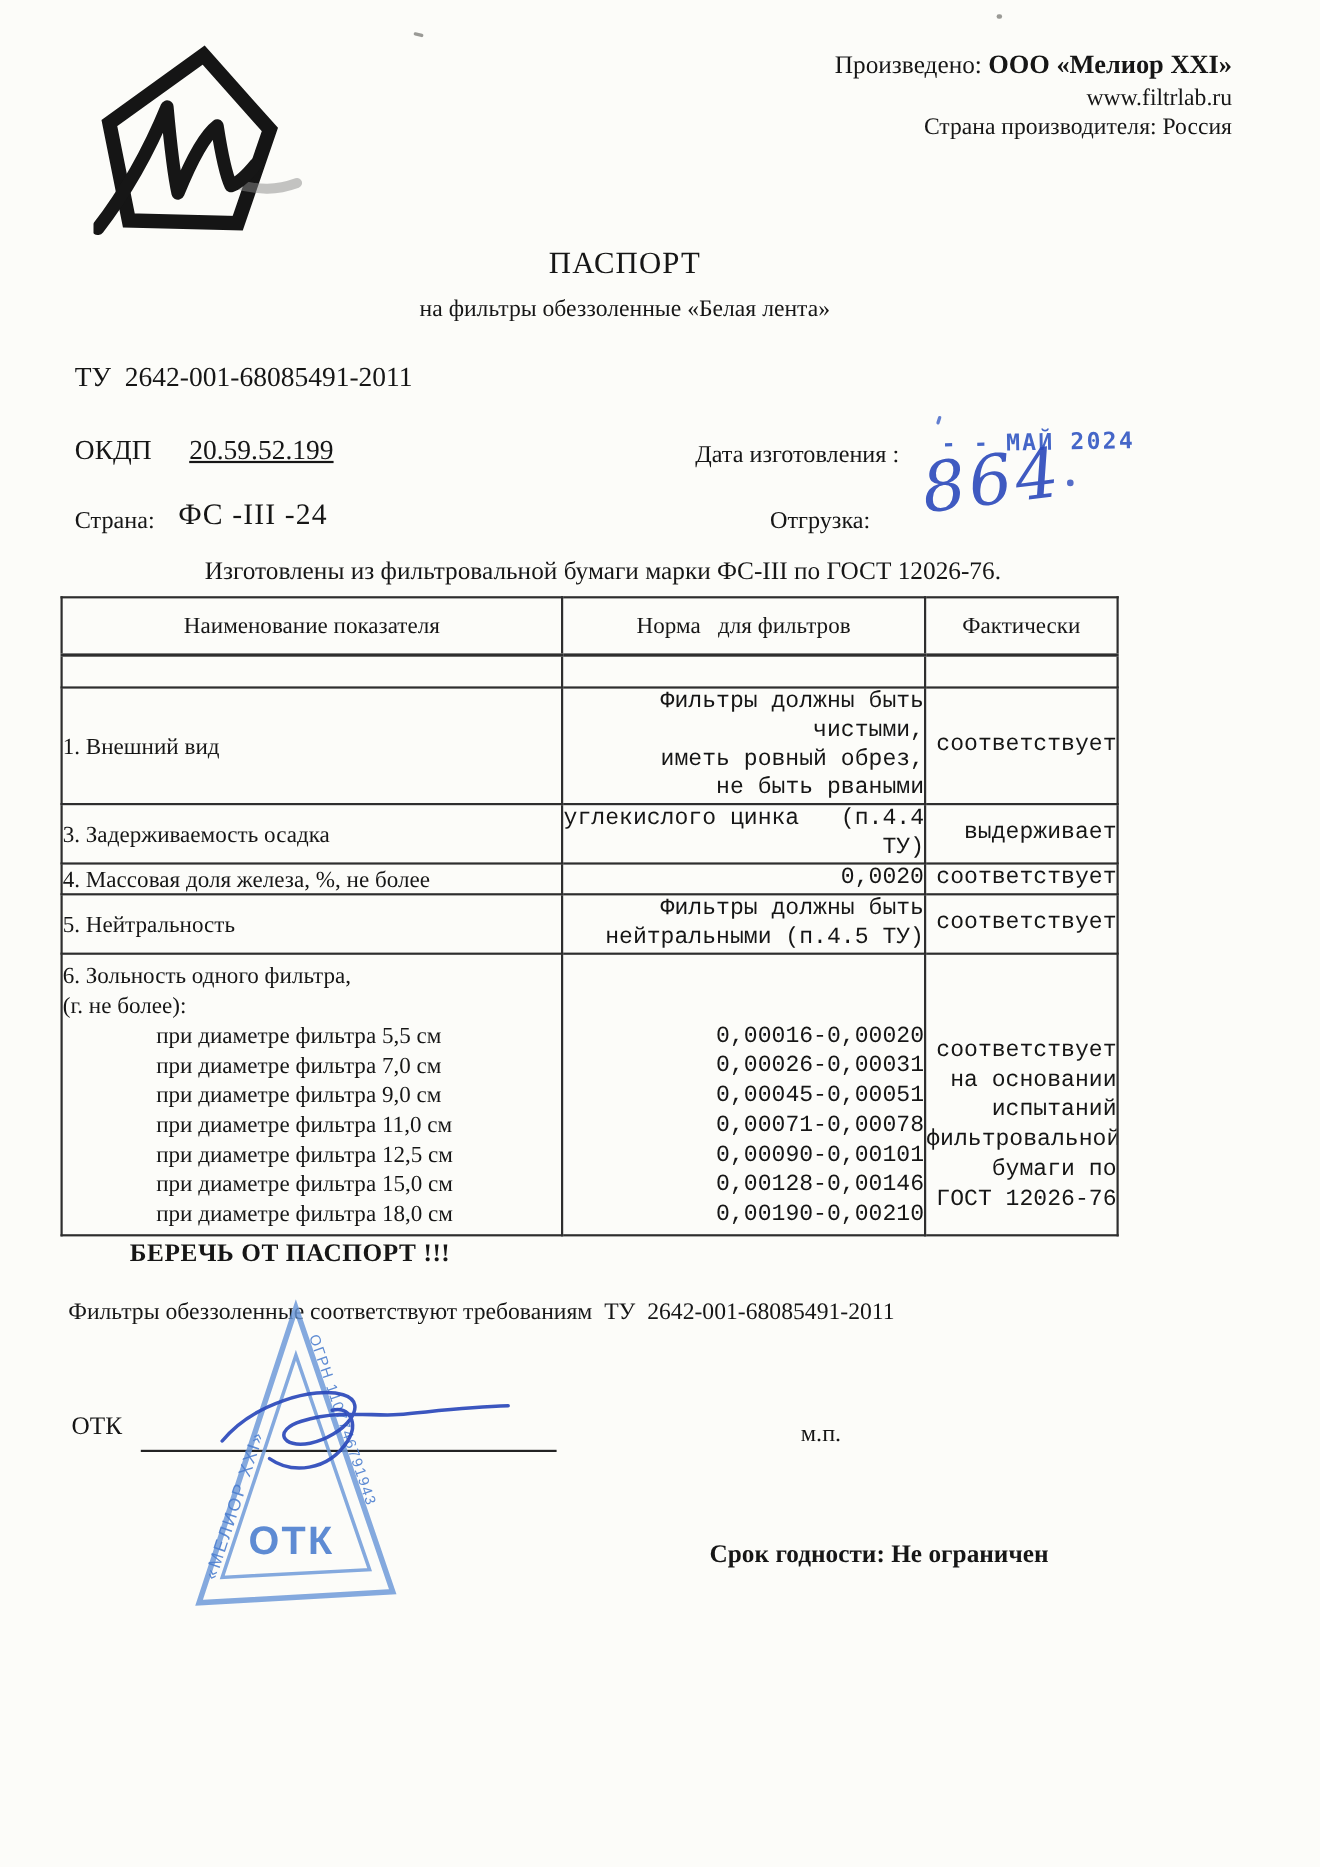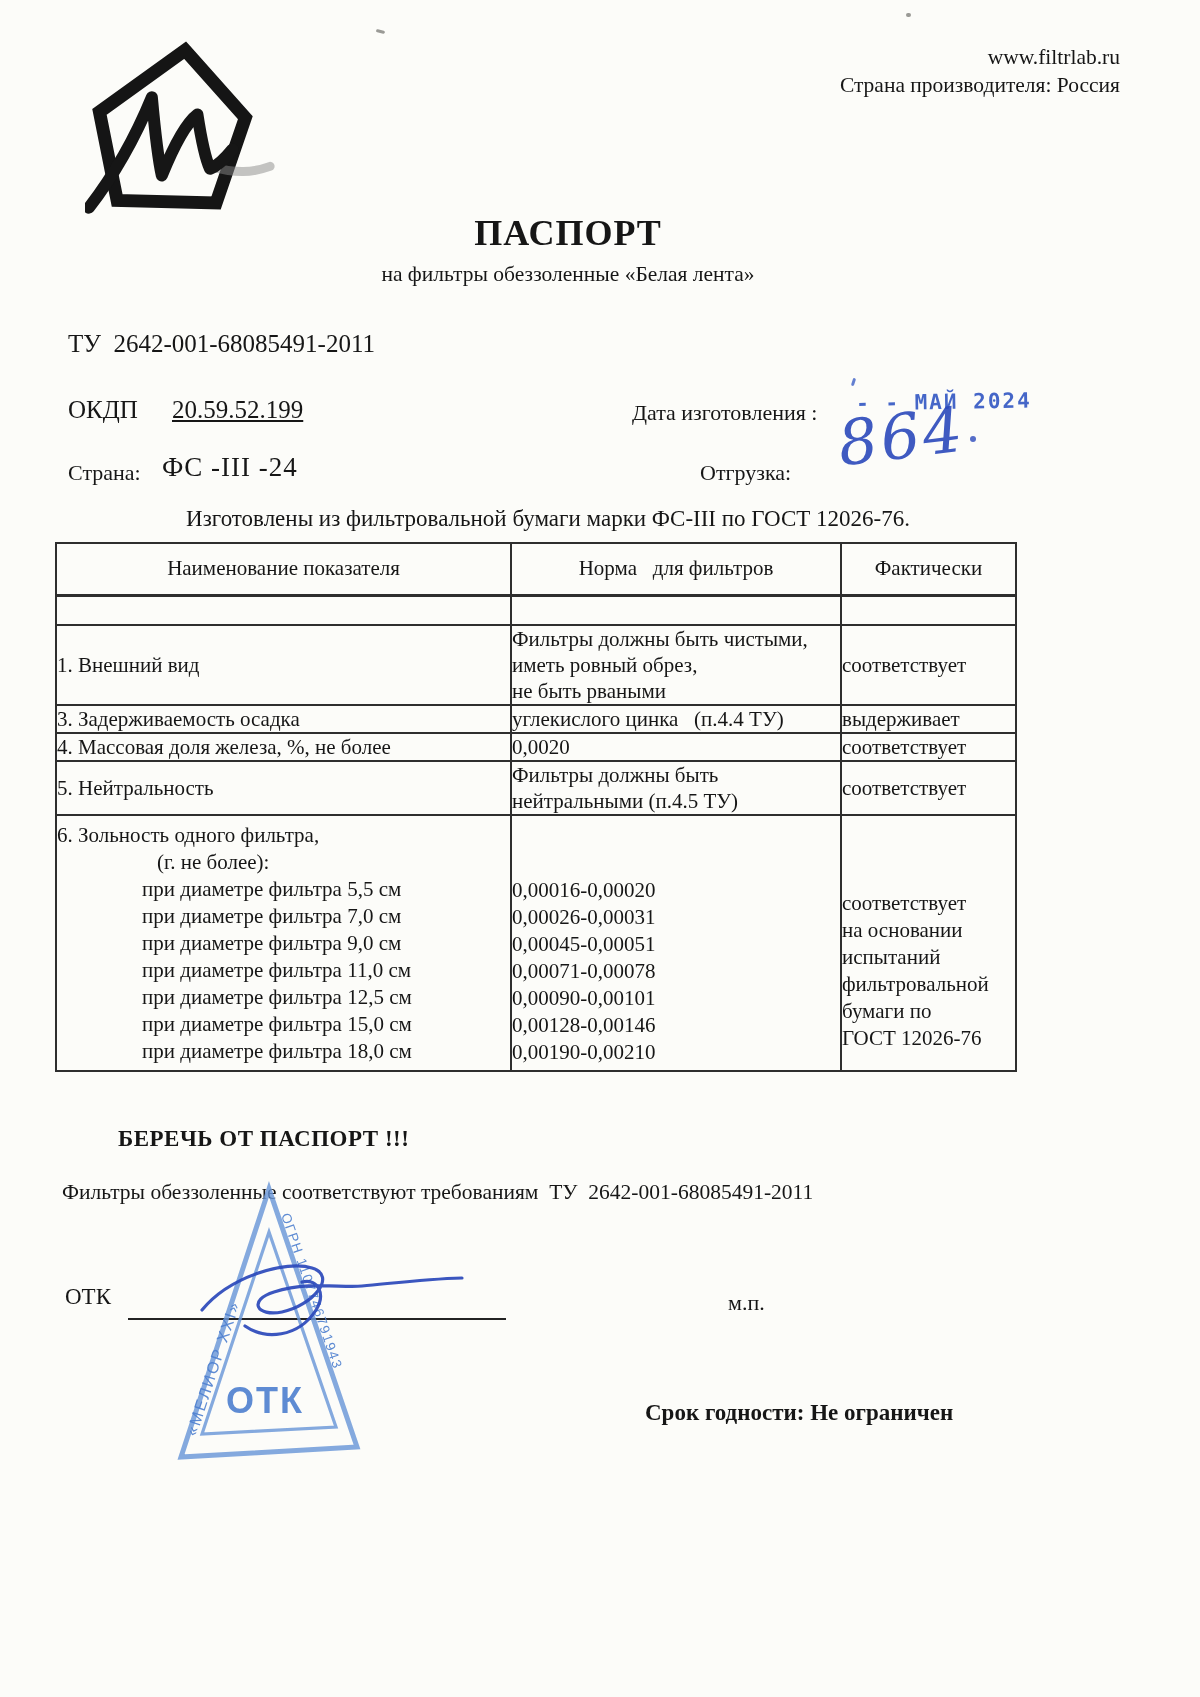--- a/index.html
+++ b/index.html
@@ -4,39 +4,39 @@
 <style>
   html,body{margin:0;padding:0;background:#e8e8e6;}
   .page{position:relative;width:1200px;height:1697px;background:#fcfcf9;margin:0 auto;
         font-family:"Liberation Serif",serif;color:#161616;overflow:hidden;}
   .abs{position:absolute;}
   .producer-block{text-align:right;line-height:1.28;}
   .producer-line1{font-size:23px;}
   .producer-line1 .bold{font-weight:bold;font-size:24px;}
   .producer-line2,.producer-line3{font-size:21.5px;}
   .title-block{text-align:center;}
-  .title-main{font-size:36px;font-weight:bold;letter-spacing:1px;margin:0;}
+  .title-main{font-size:28px;font-weight:normal;letter-spacing:1px;margin:12px;}
   .title-sub{font-size:21.5px;margin-top:8px;}
   .lbl{font-size:22px;}
   .big{font-size:25px;text-align:right;}
   .batch-val{font-size:27px;letter-spacing:1px;}
   .date-stamp{font-family:"DejaVu Sans Mono",monospace;font-weight:bold;font-size:21px;
               color:#3c5fc6;letter-spacing:2px;transform:rotate(-1deg);opacity:.95;}
   .hand-num{font-family:"DejaVu Serif",serif;font-style:italic;font-size:62px;color:#2b49bb;
             transform:rotate(-7deg);opacity:.9;letter-spacing:3px;}
   .made-from{font-size:23px;text-align:right;font-family:Liberation Serif, serif;}
   table.spec{border-collapse:collapse;width:960px;table-layout:fixed;}
   table.spec td,table.spec th{border:2px solid #2e2e2e;font-size:21px;font-weight:normal;
        padding:0;vertical-align:middle;overflow:hidden;}
   table.spec th{border-bottom:3px solid #2e2e2e;}
   td.c1{text-align:left;padding-left:10px;line-height:26px;}
-  td.c2,td.c3{text-align:left;line-height:26px;}
+  td.c2,td.c3{text-align:right;line-height:26px;font-family:Liberation Mono, monospace;}
   td.top{vertical-align:top;padding-top:2px;}
   tr.ashrow td{line-height:27px;}
-  .ind1{padding-left:100px;}
+  .ind1{}
   .ind2{padding-left:85px;}
   .warning{font-size:23px;font-weight:bold;letter-spacing:.5px;}
   .conformity{font-size:21.5px;}
   .otk-label{font-size:23px;}
   .otk-line{border-top:2px solid #232323;width:378px;height:0;}
   .mp{font-size:22px;}
   .shelf{font-size:23px;font-weight:bold;}
   .speck{position:absolute;background:#9a9a96;border-radius:2px;}
   .blue-dot{position:absolute;width:6px;height:6px;border-radius:50%;background:#2b49bb;opacity:.8;}
   svg{display:block;}
@@ -51,20 +51,24 @@
     <g transform="rotate(1.5 95 90)">
       <path d="M 98 10 L 160 76 L 133 162 L 34 162 L 14 74 Z" fill="none" stroke="#151515" stroke-width="13" stroke-linejoin="miter"></path>
       <path d="M 128 126 C 152 132, 168 131, 186 124" fill="none" stroke="#8a8a8a" stroke-width="9" stroke-linecap="round" opacity="0.5"></path>
       <path d="M 6 170 C 28 140, 50 100, 66 58 C 70 92, 73 116, 78 136
                C 90 104, 102 82, 112 74 C 116 96, 120 116, 126 128
                C 134 125, 141 117, 148 108" fill="none" stroke="#161616" stroke-width="12" stroke-linecap="round" stroke-linejoin="round"></path>
     </g>
   </svg>
 
   <div class="abs producer-block" style="left:520px;top:44px;width:600px;">
+    <div class="producer-line1">
+      <span>Произведено:</span>
+      <span class="bold">ООО «Мелиор XXI»</span>
+    </div>
     <div class="producer-line2">www.filtrlab.ru</div>
     <div class="producer-line3">Страна производителя: Россия</div>
   </div>
 
   <div class="speck" style="left:376px;top:30px;width:9px;height:3px;transform:rotate(14deg);"></div>
   <div class="speck" style="left:906px;top:13px;width:5px;height:4px;"></div>
 
   <div class="abs title-block" style="left:0;top:212px;width:1136px;">
     <div class="title-main">ПАСПОРТ</div>
     <div class="title-sub">на фильтры обеззоленные «Белая лента»</div>

